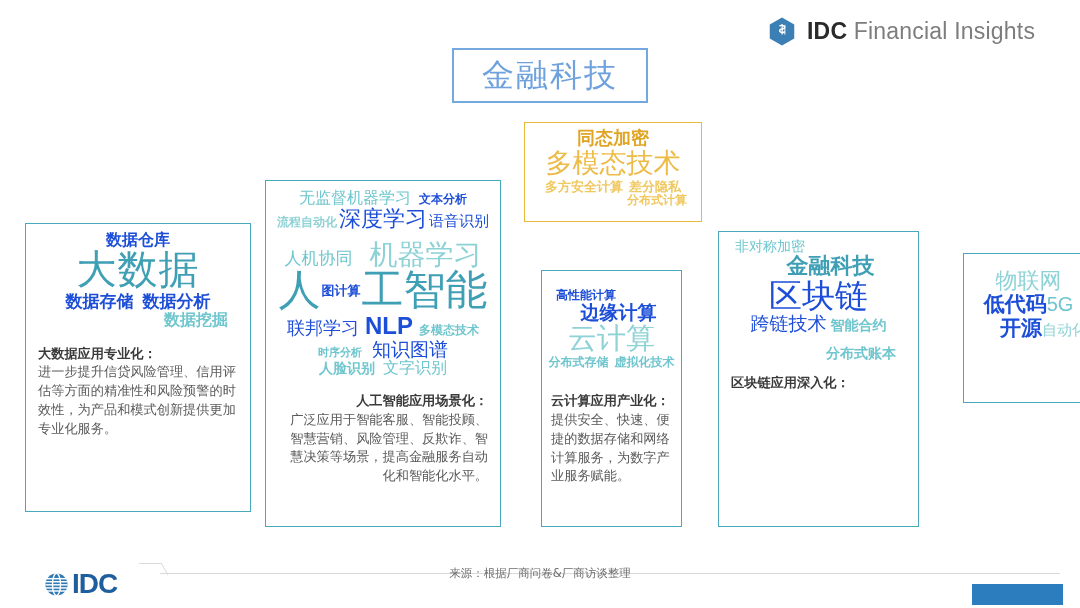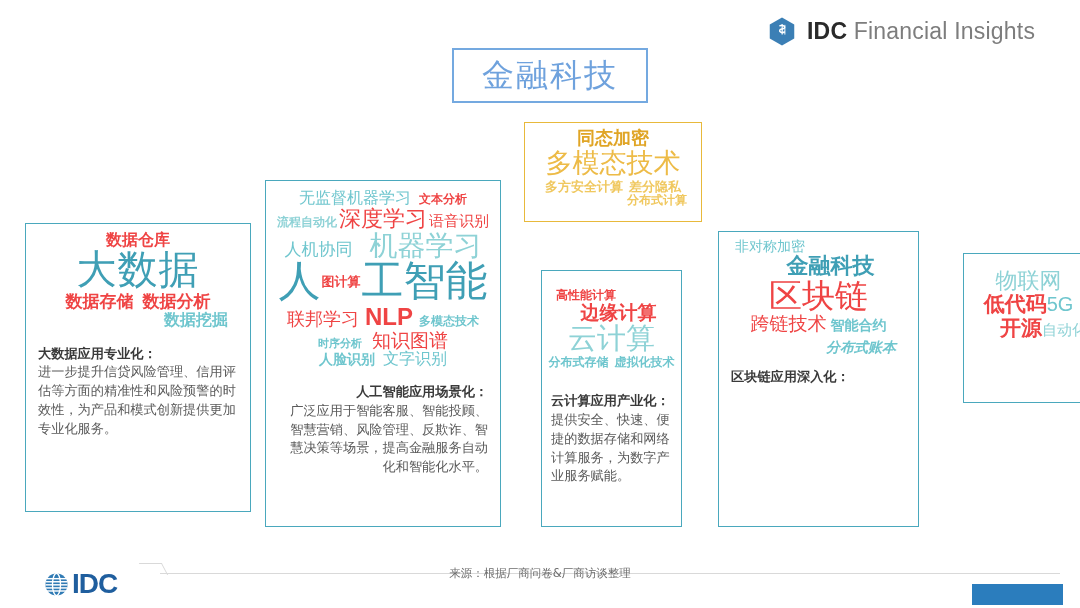--- a/index.html
+++ b/index.html
@@ -43,21 +43,21 @@
     font-family: "DejaVu Sans", sans-serif;
     line-height: 1.02;
   }
   .cloud .row { display: flex; align-items: baseline; justify-content: center; gap: 6px; }
   .cloud .row.l { justify-content: flex-start; }
   .cloud .row.r { justify-content: flex-end; }
   .w { white-space: nowrap; display: inline-block; }
 
   
   .c1 { color: #3f9fb5; }
-  .c2 { color: #ef4444; }
+  .c2 { color: #1d4ed8; }
   .c3 { color: #6fc6ce; }
   .c4 { color: #8ed2d6; }
   .g1 { color: #e0a526; }
   .g2 { color: #edbb47; }
   .g3 { color: #f0c85f; }
 
   .body {
     padding: 6px 12px 8px 12px;
     font-family: "DejaVu Sans", sans-serif;
     color: #5a5a5a;
@@ -151,21 +151,21 @@
     <div class="cloud" style="padding-top:9px;">
       <div class="row" style="gap:8px;">
           <span class="w c3" style="font-size:16px;">无监督机器学习</span>
           <span class="w c2" style="font-size:12px;font-weight:bold;">文本分析</span>
         </div>
       <div class="row" style="gap:2px;margin-top:2px;text-align:center;">
           <span class="w c4" style="font-size:12px;font-weight:bold;">流程自动化</span>
           <span class="w c2" style="font-size:22px;">深度学习</span>
           <span class="w c2" style="font-size:15px;">语音识别</span>
         </div>
-      <div class="row" style="gap:17px;margin-top:1px;">
+      <div class="row" style="gap:17px;margin-top:10px;">
           <span class="w c3" style="font-size:17px;">人机协同</span>
           <span class="w c4" style="font-size:28px;">机器学习</span>
         </div>
       <div class="row" style="gap:0;margin-top:0;">
           <span class="w c1" style="font-size:42px;">人</span>
           <span class="w c2" style="font-size:13px;font-weight:bold;align-self:center;margin:0 1px;">图计算</span>
           <span class="w c1" style="font-size:42px;">工智能</span>
         </div>
       <div class="row" style="gap:6px;margin-top:2px;">
           <span class="w c2" style="font-size:18px;">联邦学习</span>
@@ -233,21 +233,21 @@
       <div class="row" style="margin-top:2px;padding-left:24px;">
           <span class="w c1" style="font-size:22px;font-weight:bold;">金融科技</span>
         </div>
       <div class="row" style="margin-top:1px;">
           <span class="w c2" style="font-size:33px;">区块链</span>
         </div>
       <div class="row" style="gap:4px;margin-top:2px;">
           <span class="w c2" style="font-size:19px;">跨链技术</span>
           <span class="w c3" style="font-size:14px;font-weight:bold;">智能合约</span>
         </div>
-      <div class="row r" style="margin-top:6px;padding-right:16px;font-style:italic;">
+      <div class="row r" style="margin-top:12px;padding-right:16px;">
           <span class="w c3" style="font-size:14px;font-weight:bold;">分布式账本</span>
         </div>
     </div>
     <div class="body" style="padding-top:12px;">
       <span class="lead">区块链应用深入化：</span>
     </div>
   </div>
 
   <div class="card" id="card-iot">
     <div class="cloud" style="padding-top:16px;">

